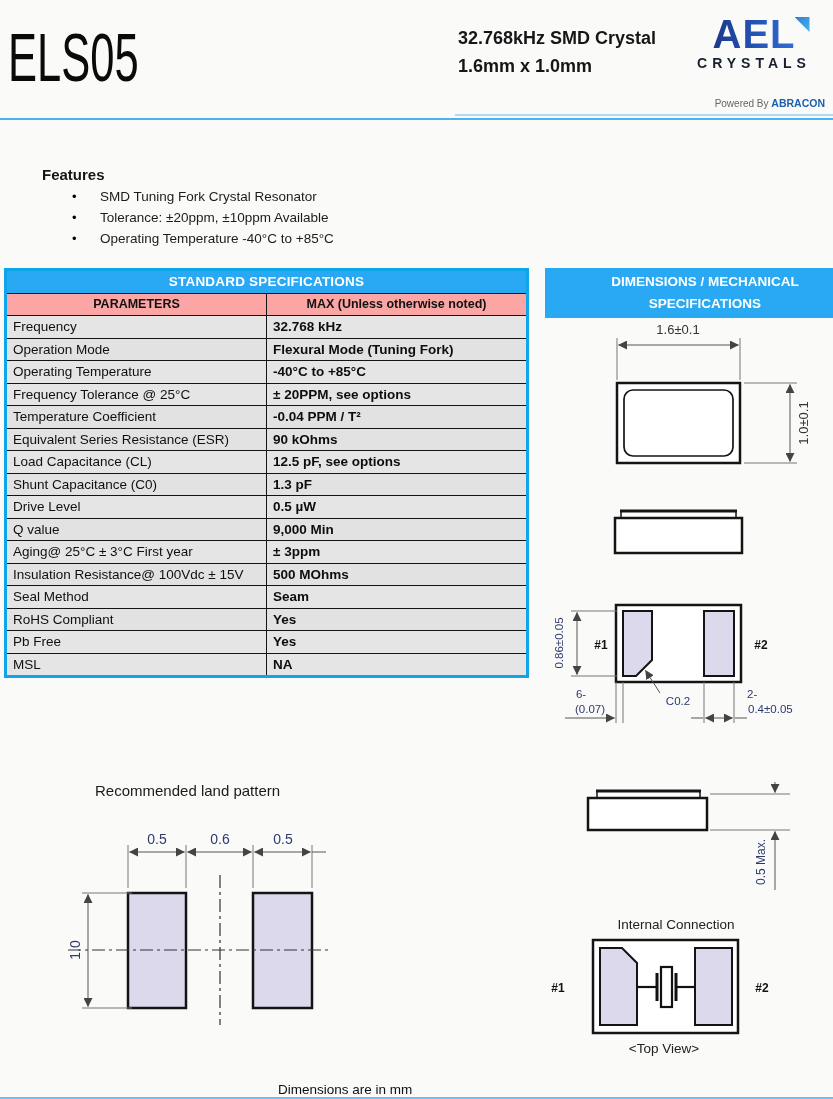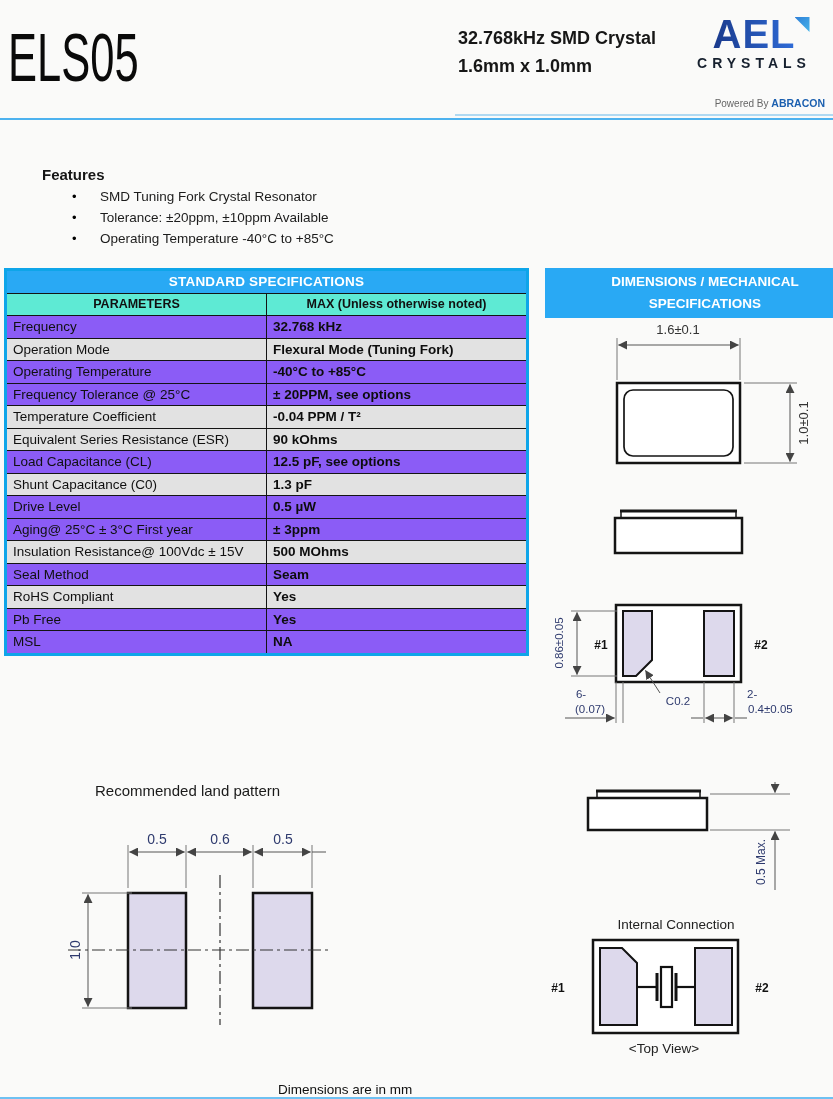--- a/index.html
+++ b/index.html
@@ -38,25 +38,25 @@
   .features-list{left:72px;top:189px;}
   .feature-item{display:flex;align-items:baseline;height:21px;font-size:13.5px;color:#1c1c1c;}
   .feature-item .dot{width:28px;font-size:13px;color:#000;}
   
   table.specs{
     left:4px;top:268px;width:525px;border-collapse:collapse;table-layout:fixed;
     border:3px solid #0ea5e9;font-size:13.5px;
   }
   table.specs td,table.specs th{border:1px solid #141414;padding:0 6px;height:21.5px;vertical-align:middle;}
   .spec-title th{background:#29a9f4;color:#fff;font-size:13.5px;font-weight:700;text-align:center;height:20px;letter-spacing:0.2px;}
-  .spec-head th{background:#5eead4;font-size:12.5px;font-weight:700;text-align:center;height:18px;}
+  .spec-head th{background:#fca5a5;font-size:12.5px;font-weight:700;text-align:center;height:18px;}
   td.p{width:289px;color:#101010;}
   td.v{width:232px;font-weight:700;color:#0d0d0d;padding-left:8px;}
   tr.alt td{background:#e2e2e2;}
-  tr.norm td{background:#8b5cf6;}
+  tr.norm td{background:#e5e5e5;}
   
   .dim-header{
     left:545px;top:268px;width:320px;height:50px;background:#29a9f4;color:#fff;
     font-size:13.5px;font-weight:700;text-align:center;line-height:22px;
     display:flex;flex-direction:column;justify-content:center;
   }
   
   .land-title{left:95px;top:782px;font-size:15px;color:#1a1a1a;}
   .footer-note{left:278px;top:1082px;font-size:13.5px;color:#101010;}
   svg text{font-family:"Liberation Sans",sans-serif;}
@@ -144,20 +144,24 @@
         <td class="p">Load Capacitance (CL)</td>
         <td class="v">12.5 pF, see options</td>
       </tr>
   <tr class="alt">
         <td class="p">Shunt Capacitance (C0)</td>
         <td class="v">1.3 pF</td>
       </tr>
   <tr class="norm">
         <td class="p">Drive Level</td>
         <td class="v">0.5  µW</td>
+      </tr>
+  <tr class="alt">
+        <td class="p">Q value</td>
+        <td class="v">9,000 Min</td>
       </tr>
   <tr class="norm">
         <td class="p">Aging@ 25°C ± 3°C First year</td>
         <td class="v">± 3ppm</td>
       </tr>
   <tr class="alt">
         <td class="p">Insulation Resistance@ 100Vdc ± 15V</td>
         <td class="v">500 MOhms</td>
       </tr>
   <tr class="norm">

